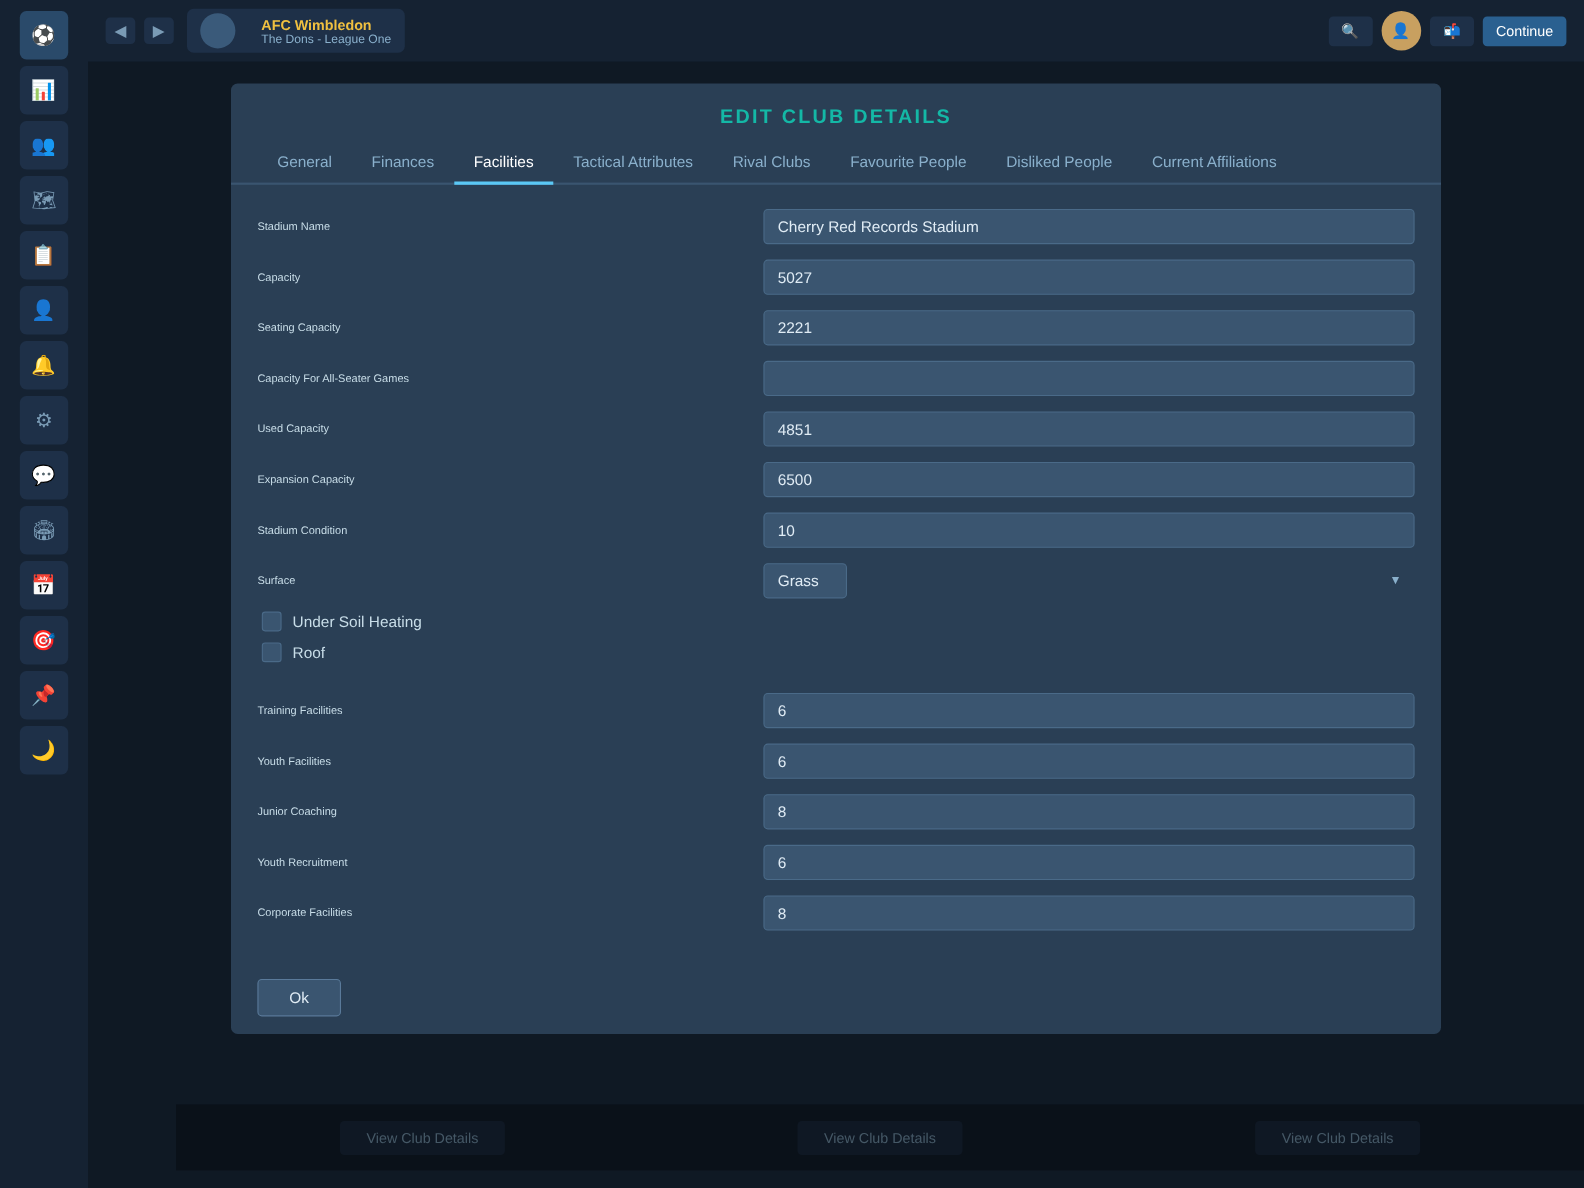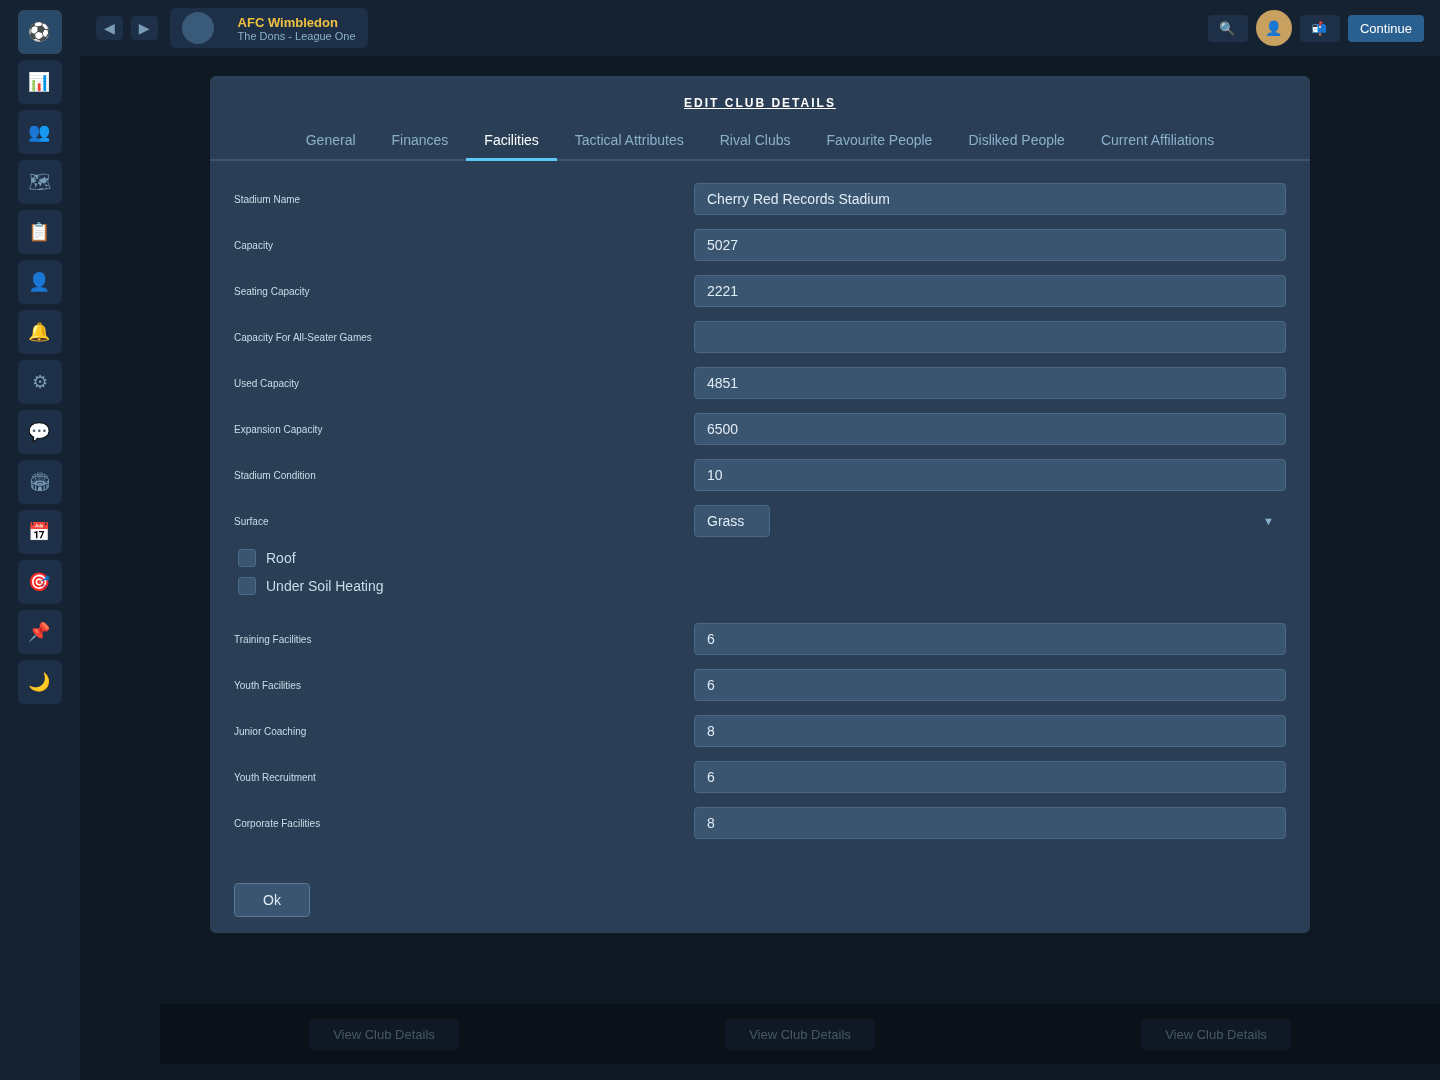--- a/index.html
+++ b/index.html
@@ -158,36 +158,34 @@
       flex-direction: column;
       overflow: hidden;
     }
 
     .modal-header {
       padding: 20px 24px 12px;
       text-align: center;
     }
 
     .modal-title {
-      color: #ffffff;
-      font-size: 12px;
+      color: #14b8a6;
+      font-size: 18px;
       font-weight: bold;
       letter-spacing: 2px;
       text-transform: uppercase;
-      text-decoration: underline;
     }
 
     
     .tabs {
       display: flex;
       gap: 0;
       padding: 0 24px;
       border-bottom: 2px solid #3a5570;
       margin-bottom: 0;
-      justify-content: center;
     }
 
     .tab {
       padding: 10px 18px;
       color: #8ab0cc;
       font-size: 14px;
       cursor: pointer;
       border-bottom: 3px solid transparent;
       margin-bottom: -2px;
       white-space: nowrap;
@@ -451,26 +449,26 @@
             <select class="form-select">
               <option>Grass</option>
               <option>Artificial</option>
               <option>Hybrid</option>
             </select>
           </div>
         </div>
 
         <div class="checkbox-row">
           <div class="checkbox"></div>
-          <div class="checkbox-label">Roof</div>
+          <div class="checkbox-label">Under Soil Heating</div>
         </div>
 
         <div class="checkbox-row">
           <div class="checkbox"></div>
-          <div class="checkbox-label">Under Soil Heating</div>
+          <div class="checkbox-label">Roof</div>
         </div>
 
         <div class="form-separator"></div>
 
         <div class="form-row">
           <div class="form-label">Training Facilities</div>
           <input class="form-input" type="text" value="6" style="">
         </div>
 
         <div class="form-row">

